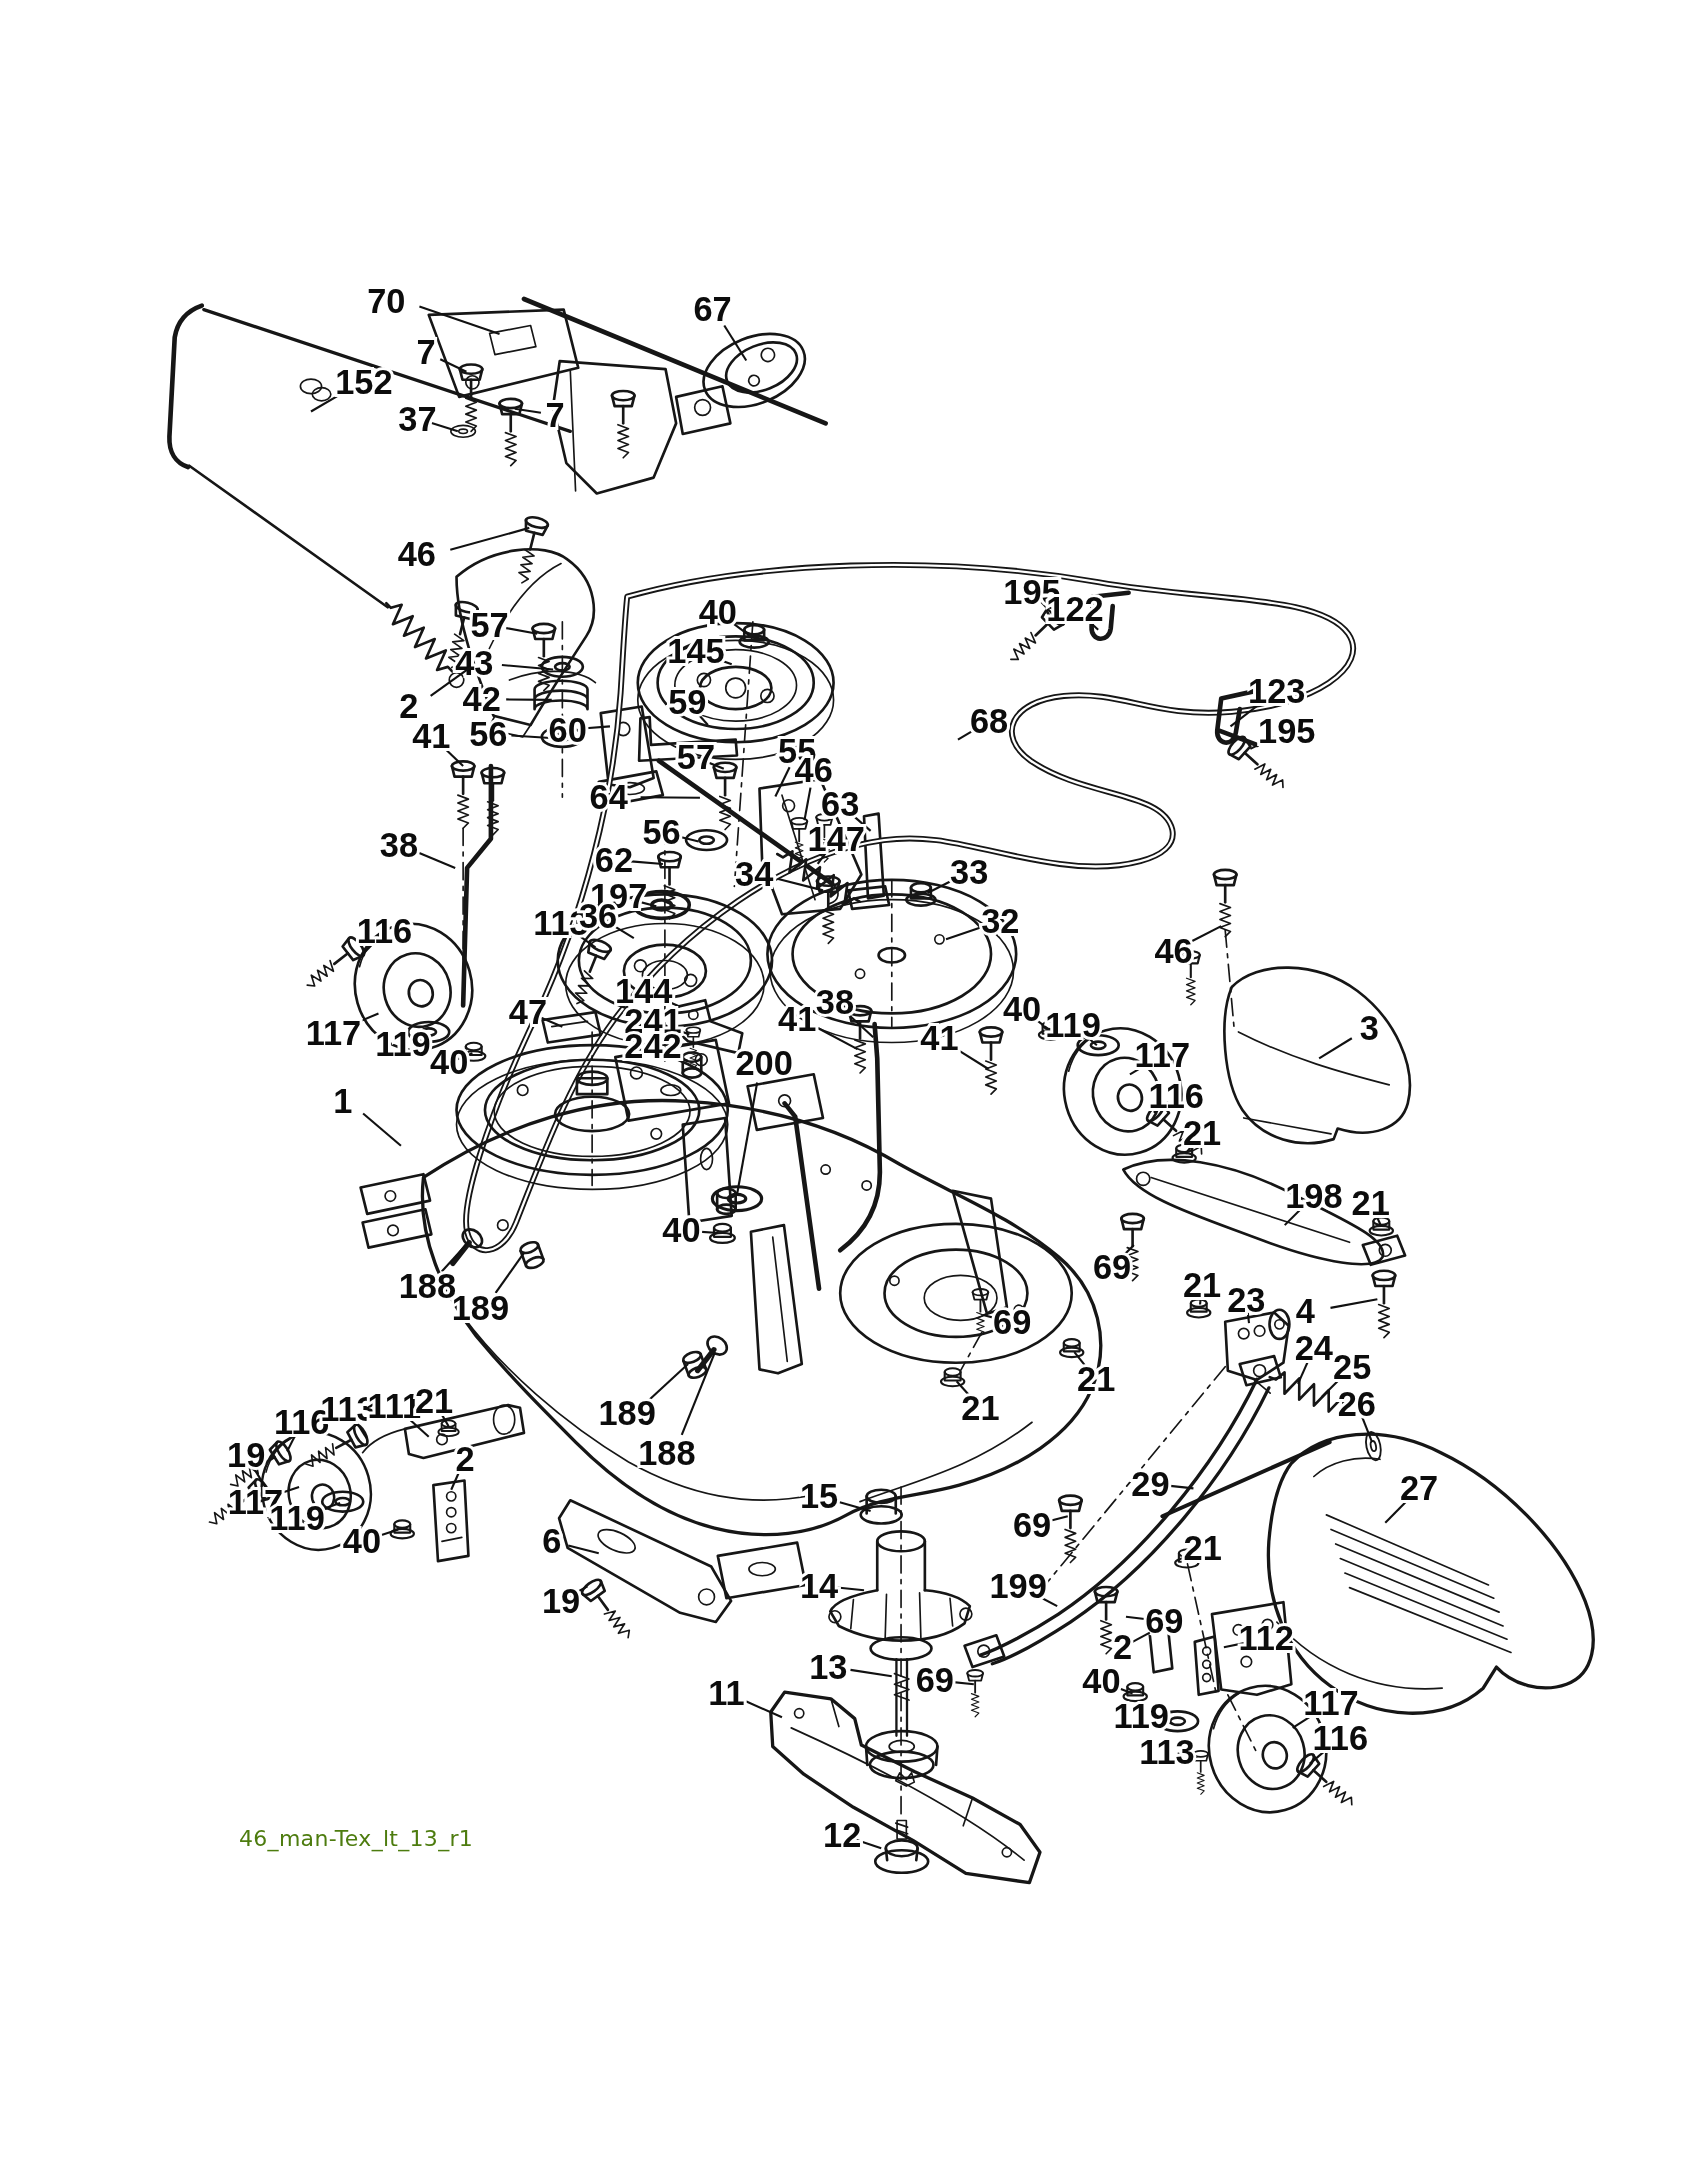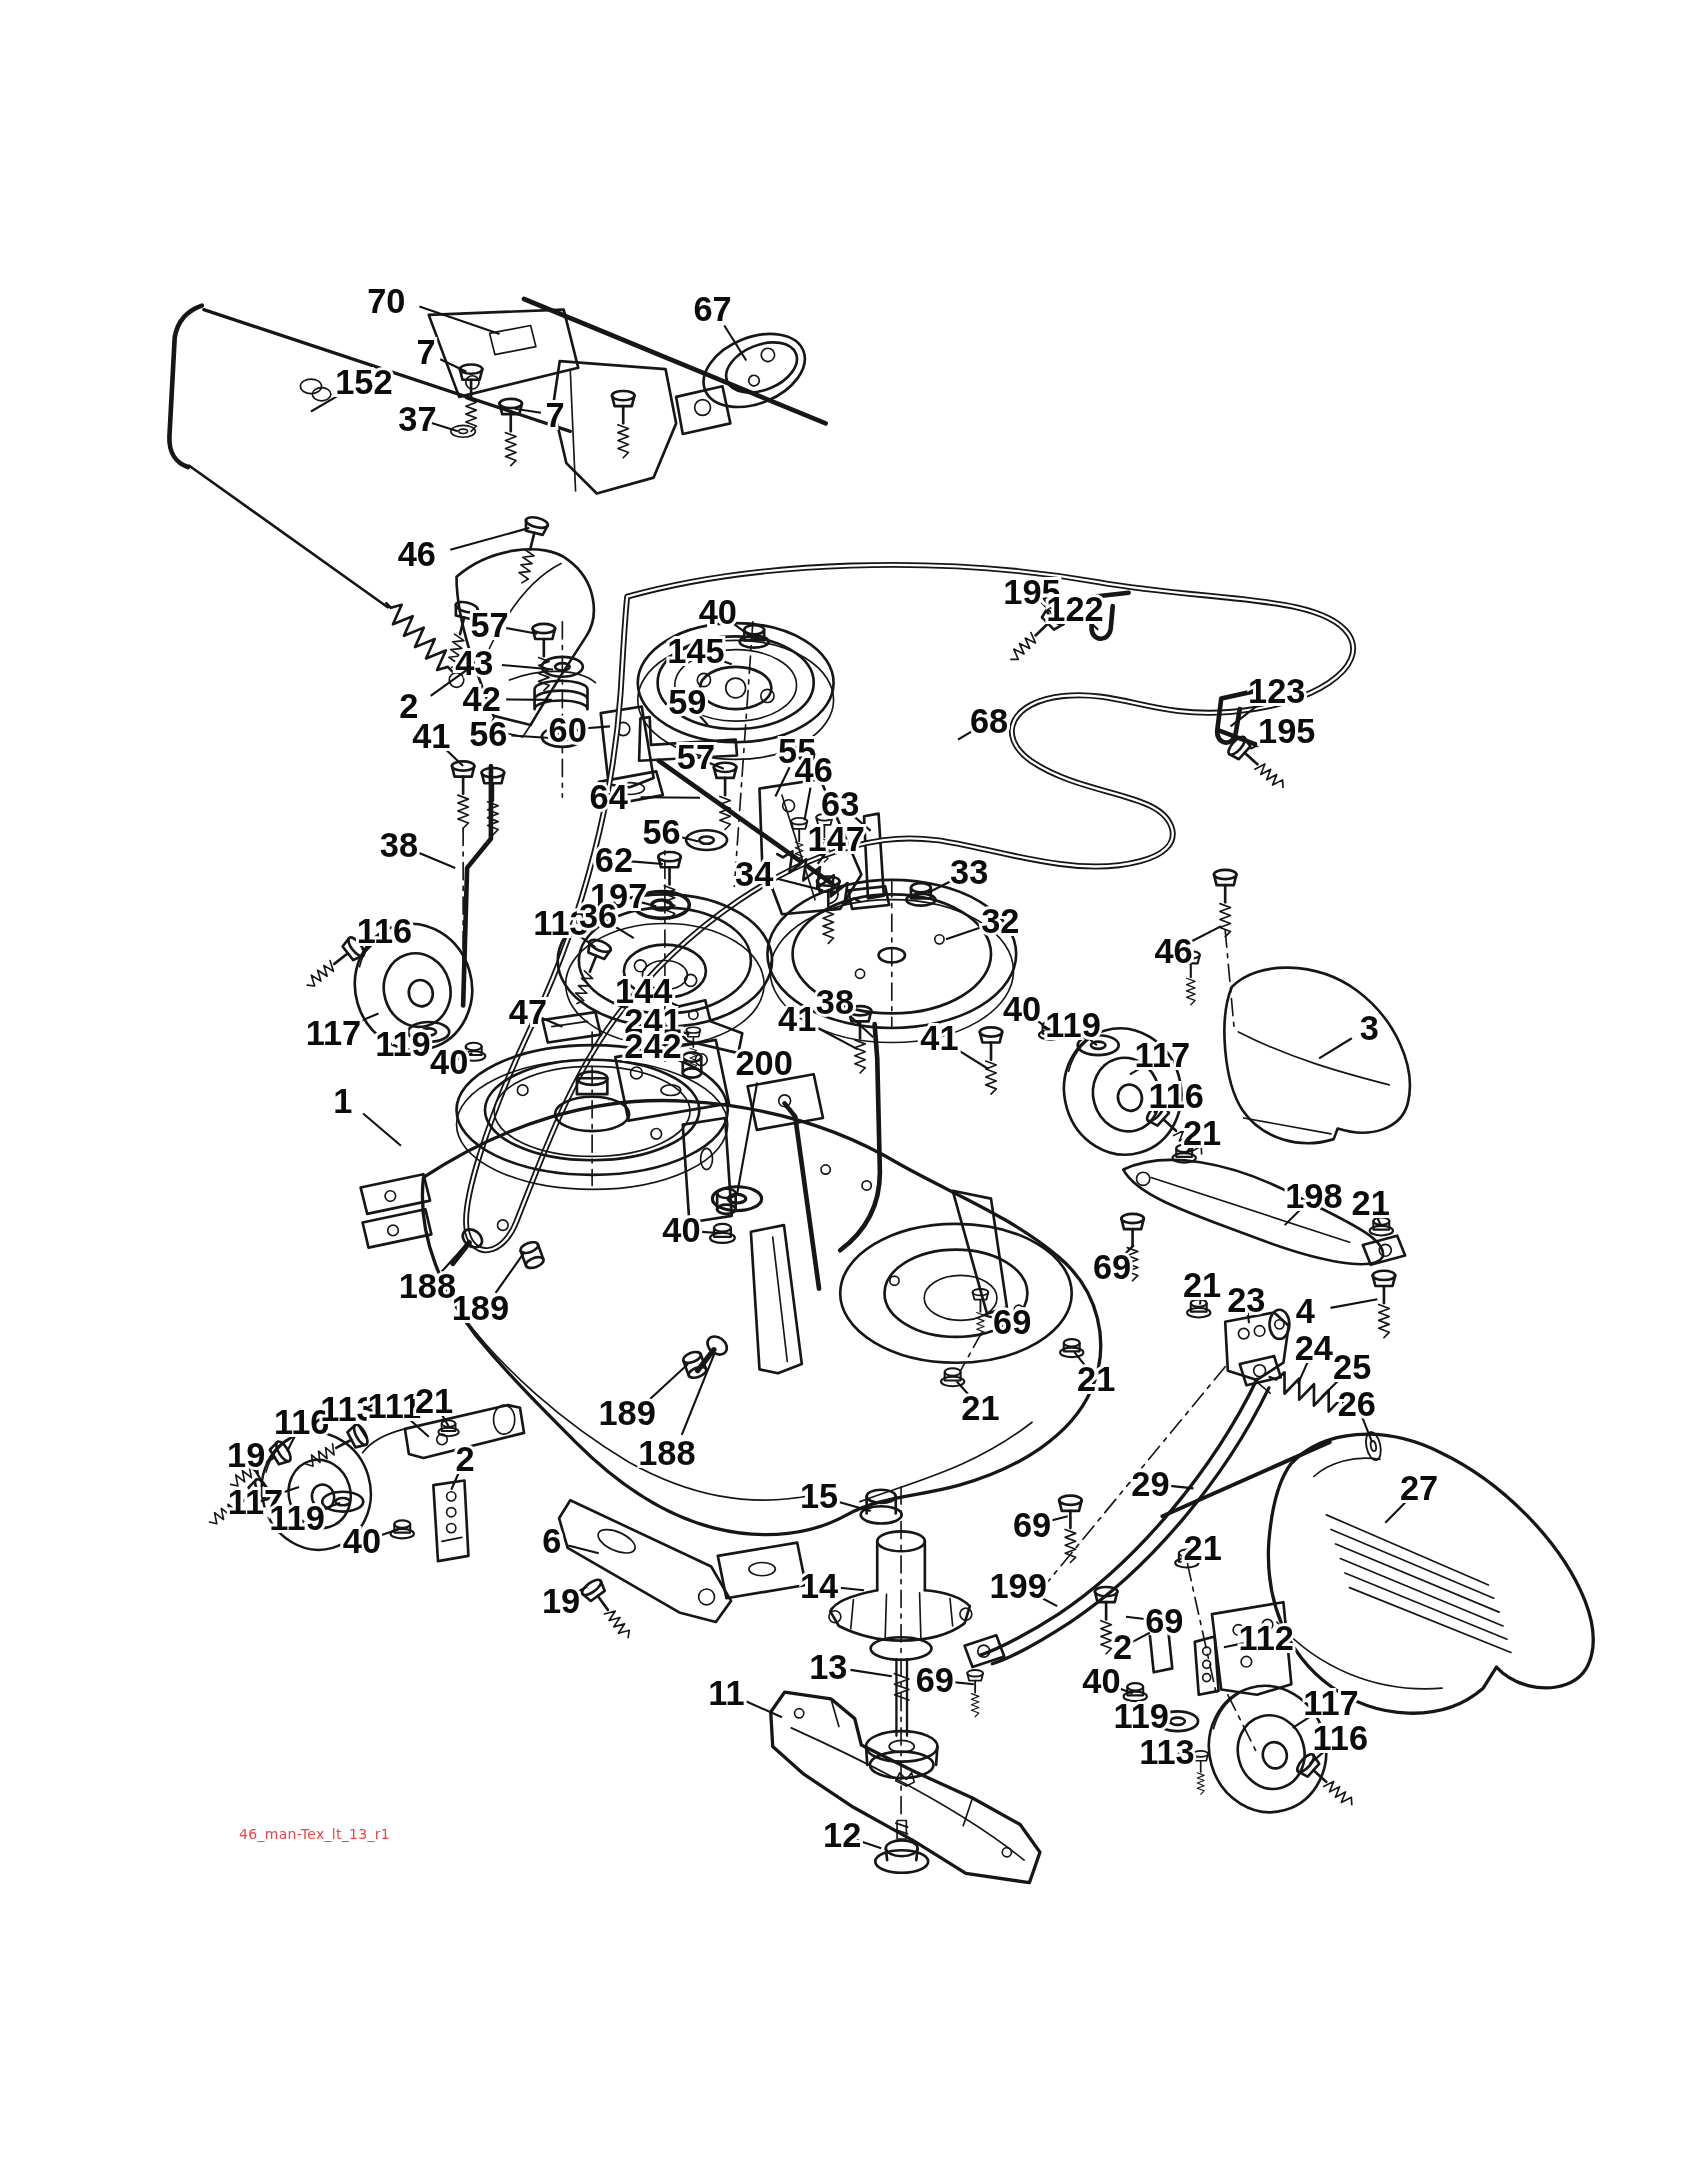--- a/index.html
+++ b/index.html
@@ -8,21 +8,21 @@
   .page svg{position:absolute;left:0;top:0;}
   .art{stroke:#161616;fill:none;stroke-width:4;stroke-linecap:round;stroke-linejoin:round;}
   .thin{stroke-width:2.5;}
   .thick{stroke-width:7;}
   .belt-core{stroke:#161616;stroke-width:9;fill:none;}
   .belt-gap{stroke:#ffffff;stroke-width:3.5;fill:none;}
   .dashdot{stroke:#161616;stroke-width:2.5;fill:none;stroke-dasharray:26 10 6 10;}
   .leader{stroke:#111111;stroke-width:3.2;}
   .callout-label{font-family:"Liberation Sans",sans-serif;font-weight:bold;font-size:52px;
                  fill:#0c0c0c;text-anchor:middle;paint-order:stroke;stroke:#ffffff;stroke-width:9px;}
-  .footer-code{position:absolute;font-family:"DejaVu Sans",sans-serif;font-size:14px;color:#ef4444;
+  .footer-code{position:absolute;font-family:"DejaVu Sans",sans-serif;font-size:22px;color:#4d7c0f;
                letter-spacing:0.3px;}
 </style>
 </head>
 <body>
 
 <div class="page">
 
 <svg width="1687" height="2183" viewBox="0 0 2550 3300">
   <defs>
     <g id="sym-screw">

